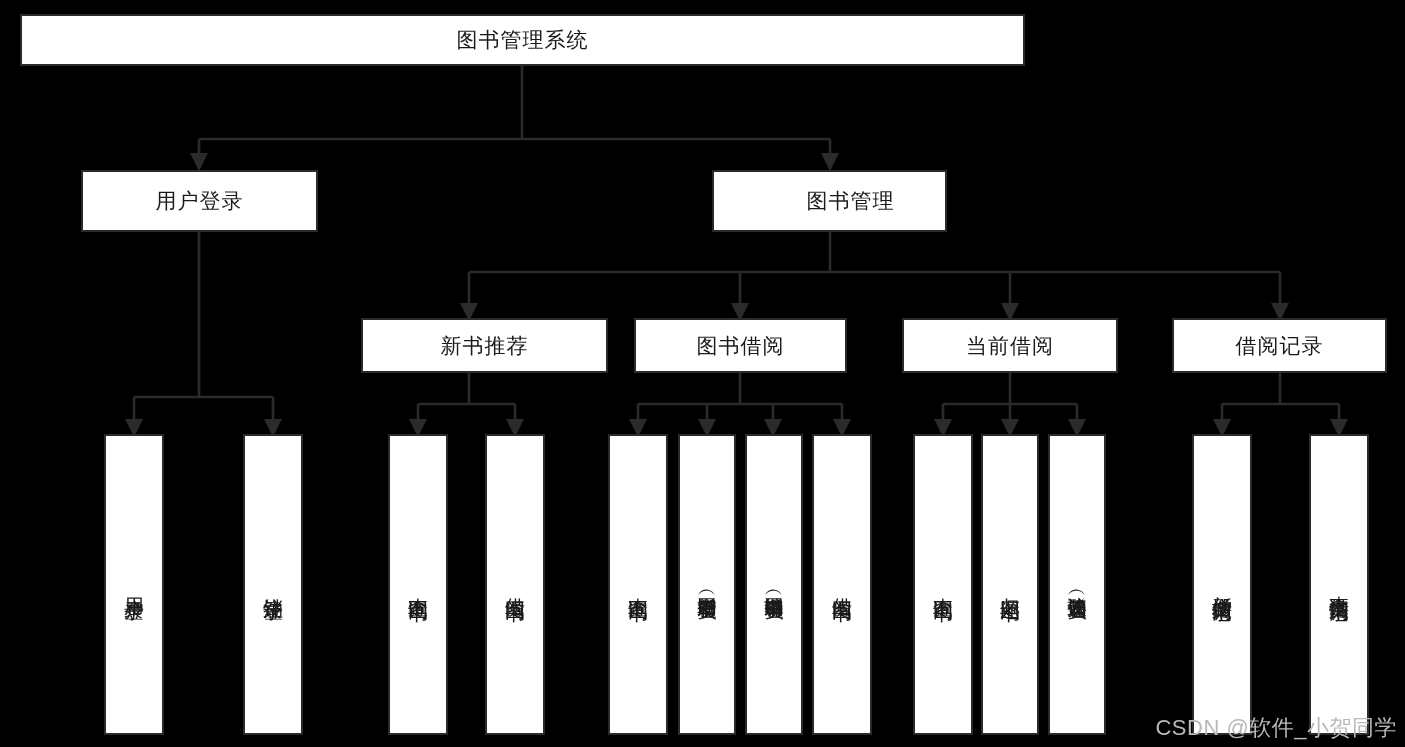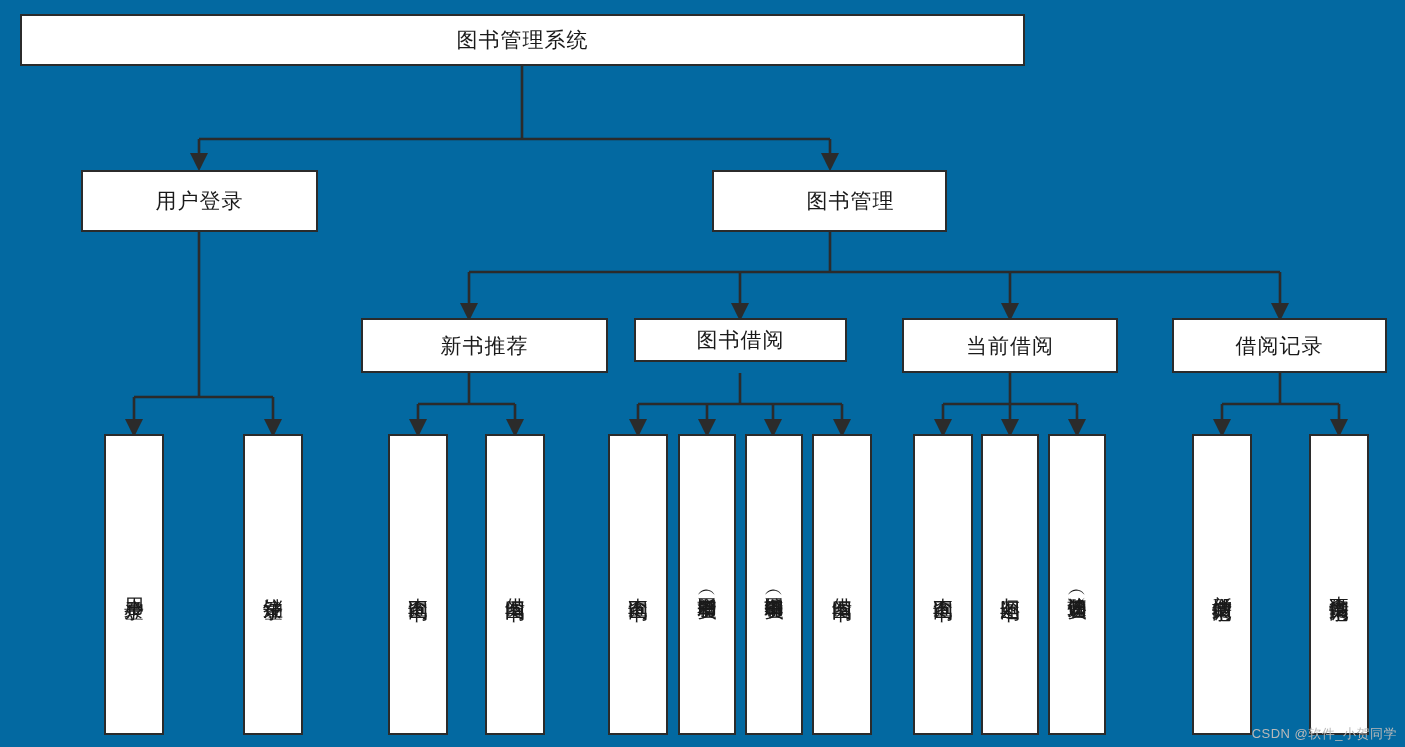--- a/index.html
+++ b/index.html
@@ -7,21 +7,21 @@
     padding: 0;
     background: #ffffff;
   }
   body {
     font-family: "Liberation Sans", "DejaVu Sans", sans-serif;
   }
   #canvas {
     position: relative;
     width: 1405px;
     height: 747px;
-    background: #0369a1;
+    background: #000000;
     overflow: hidden;
     text-align: center;
   }
   .node {
     position: absolute;
     box-sizing: border-box;
     background: #ffffff;
     border: 2px solid #2b2b2b;
     display: flex;
     align-items: center;
@@ -51,21 +51,21 @@
     left: 0;
     top: 0;
     width: 1405px;
     height: 747px;
     pointer-events: none;
   }
   .watermark {
     position: absolute;
     right: 8px;
     bottom: 4px;
-    font-size: 13px;
+    font-size: 22px;
     color: #b9b9b9;
     letter-spacing: 0.5px;
     white-space: nowrap;
   }
 </style>
 </head>
 <body>
 
 <div id="canvas">
 
@@ -126,21 +126,21 @@
   <div class="node horizontal" style="left:81px; top:170px; width:237px; height:62px;">
     <span>用户登录</span>
   </div>
   <div class="node horizontal" style="left:712px; top:170px; width:235px; height:62px;padding-left:42px;">
     <span>图书管理</span>
   </div>
 
   <div class="node horizontal" style="left:361px; top:318px; width:247px; height:55px;">
     <span>新书推荐</span>
   </div>
-  <div class="node horizontal" style="left:634px; top:318px; width:213px; height:44px;">
+  <div class="node horizontal" style="left:634px; top:318px; width:213px; height:55px;">
     <span>图书借阅</span>
   </div>
   <div class="node horizontal" style="left:902px; top:318px; width:216px; height:55px;">
     <span>当前借阅</span>
   </div>
   <div class="node horizontal" style="left:1172px; top:318px; width:215px; height:55px;">
     <span>借阅记录</span>
   </div>
 
   <div class="node vertical" style="left:104px; top:434px; width:60px; height:301px;">

